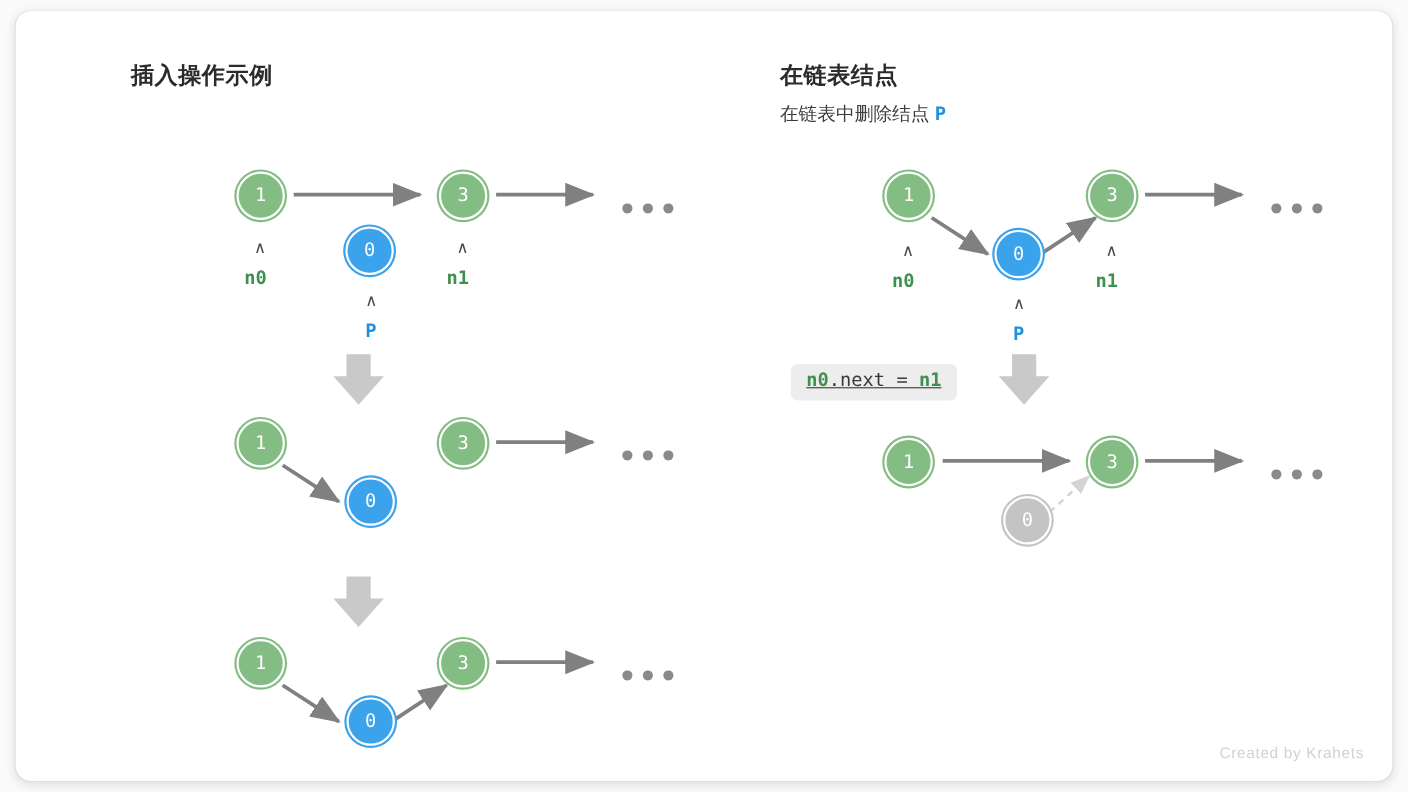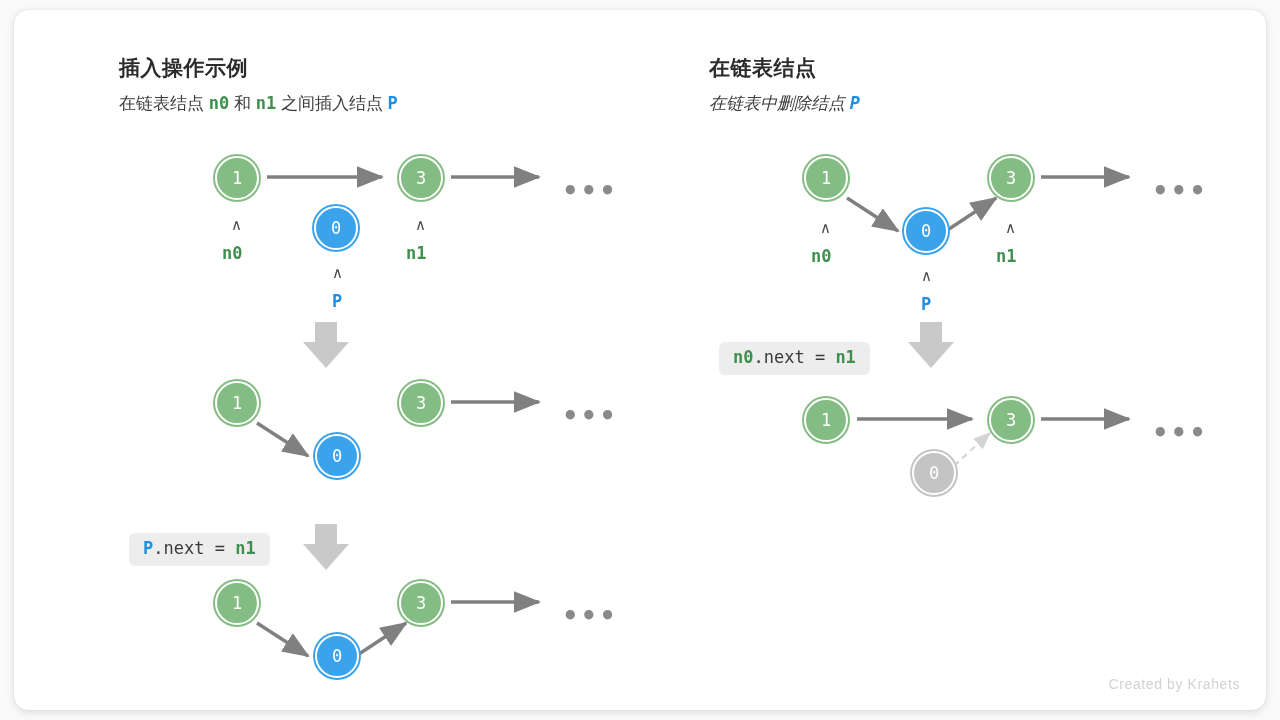--- a/index.html
+++ b/index.html
@@ -208,27 +208,24 @@
       <g>
         <path d="M301,514 h22 v20 h12 l-23,26 l-23,-26 h12 z" fill="#c9c9c9"></path>
       </g>
       <g>
         <path d="M906,312 h22 v20 h12 l-23,26 l-23,-26 h12 z" fill="#c9c9c9"></path>
       </g>
     </svg>
 
     <div class="panel-title" style="left:105px; top:44px;">插入操作示例</div>
 
-    <div class="panel-sub" style="left:105px; top:82px;">
-      <span>在链表结点 </span><span class="mono gname">n0</span><span> 和 </span><span class="mono gname">n1</span><span> 之间插入结点 </span><span class="mono bname">P</span>
-    </div>
 
     <div class="panel-title" style="left:695px; top:44px;">在链表结点</div>
 
-    <div class="panel-sub" style="left:695px; top:82px;font-style:italic;">
+    <div class="panel-sub" style="left:695px; top:82px;">
       <span>在链表中删除结点 </span><span class="mono bname">P</span>
     </div>
 
     <div class="node green" style="left:201px; top:146px; width:44px; height:44px;">1</div>
     <div class="node blue" style="left:300px; top:196px; width:44px; height:44px;">0</div>
     <div class="node green" style="left:385px; top:146px; width:44px; height:44px;">3</div>
     <div class="ellipsis" style="left:548px; top:168px;">•••</div>
 
     <div class="caret" style="left:217px; top:208px;">∧</div>
     <div class="ptr-label gname" style="left:208px; top:235px;">n0</div>
@@ -238,44 +235,41 @@
 
     <div class="caret" style="left:401px; top:208px;">∧</div>
     <div class="ptr-label gname" style="left:392px; top:235px;">n1</div>
 
 
     <div class="node green" style="left:201px; top:371px; width:44px; height:44px;">1</div>
     <div class="node blue" style="left:301px; top:424px; width:44px; height:44px;">0</div>
     <div class="node green" style="left:385px; top:371px; width:44px; height:44px;">3</div>
     <div class="ellipsis" style="left:548px; top:393px;">•••</div>
 
-    <div class="code-chip" style="left:115px; top:523px;">
-      <span class="kw bname">P</span><span>.next = </span><span class="kw gname">n1</span>
-    </div>
 
     <div class="node green" style="left:201px; top:571px; width:44px; height:44px;">1</div>
     <div class="node blue" style="left:301px; top:624px; width:44px; height:44px;">0</div>
     <div class="node green" style="left:385px; top:571px; width:44px; height:44px;">3</div>
     <div class="ellipsis" style="left:548px; top:593px;">•••</div>
 
     <div class="node green" style="left:790px; top:146px; width:44px; height:44px;">1</div>
     <div class="node blue" style="left:890px; top:199px; width:44px; height:44px;">0</div>
     <div class="node green" style="left:975px; top:146px; width:44px; height:44px;">3</div>
     <div class="ellipsis" style="left:1138px; top:168px;">•••</div>
 
     <div class="caret" style="left:806px; top:211px;">∧</div>
     <div class="ptr-label gname" style="left:797px; top:238px;">n0</div>
 
     <div class="caret" style="left:907px; top:259px;">∧</div>
     <div class="ptr-label bname" style="left:907px; top:286px;">P</div>
 
     <div class="caret" style="left:991px; top:211px;">∧</div>
     <div class="ptr-label gname" style="left:982px; top:238px;">n1</div>
 
-    <div class="code-chip" style="left:705px; top:332px;">
+    <div class="code-chip" style="left:705px; top:321px;text-decoration:underline;">
       <span class="kw gname">n0</span><span>.next = </span><span class="kw gname">n1</span>
     </div>
 
     <div class="node green" style="left:790px; top:388px; width:44px; height:44px;">1</div>
     <div class="node gray" style="left:898px; top:441px; width:44px; height:44px;">0</div>
     <div class="node green" style="left:975px; top:388px; width:44px; height:44px;">3</div>
     <div class="ellipsis" style="left:1138px; top:410px;">•••</div>
 
     <div class="credit">Created by Krahets</div>
 

